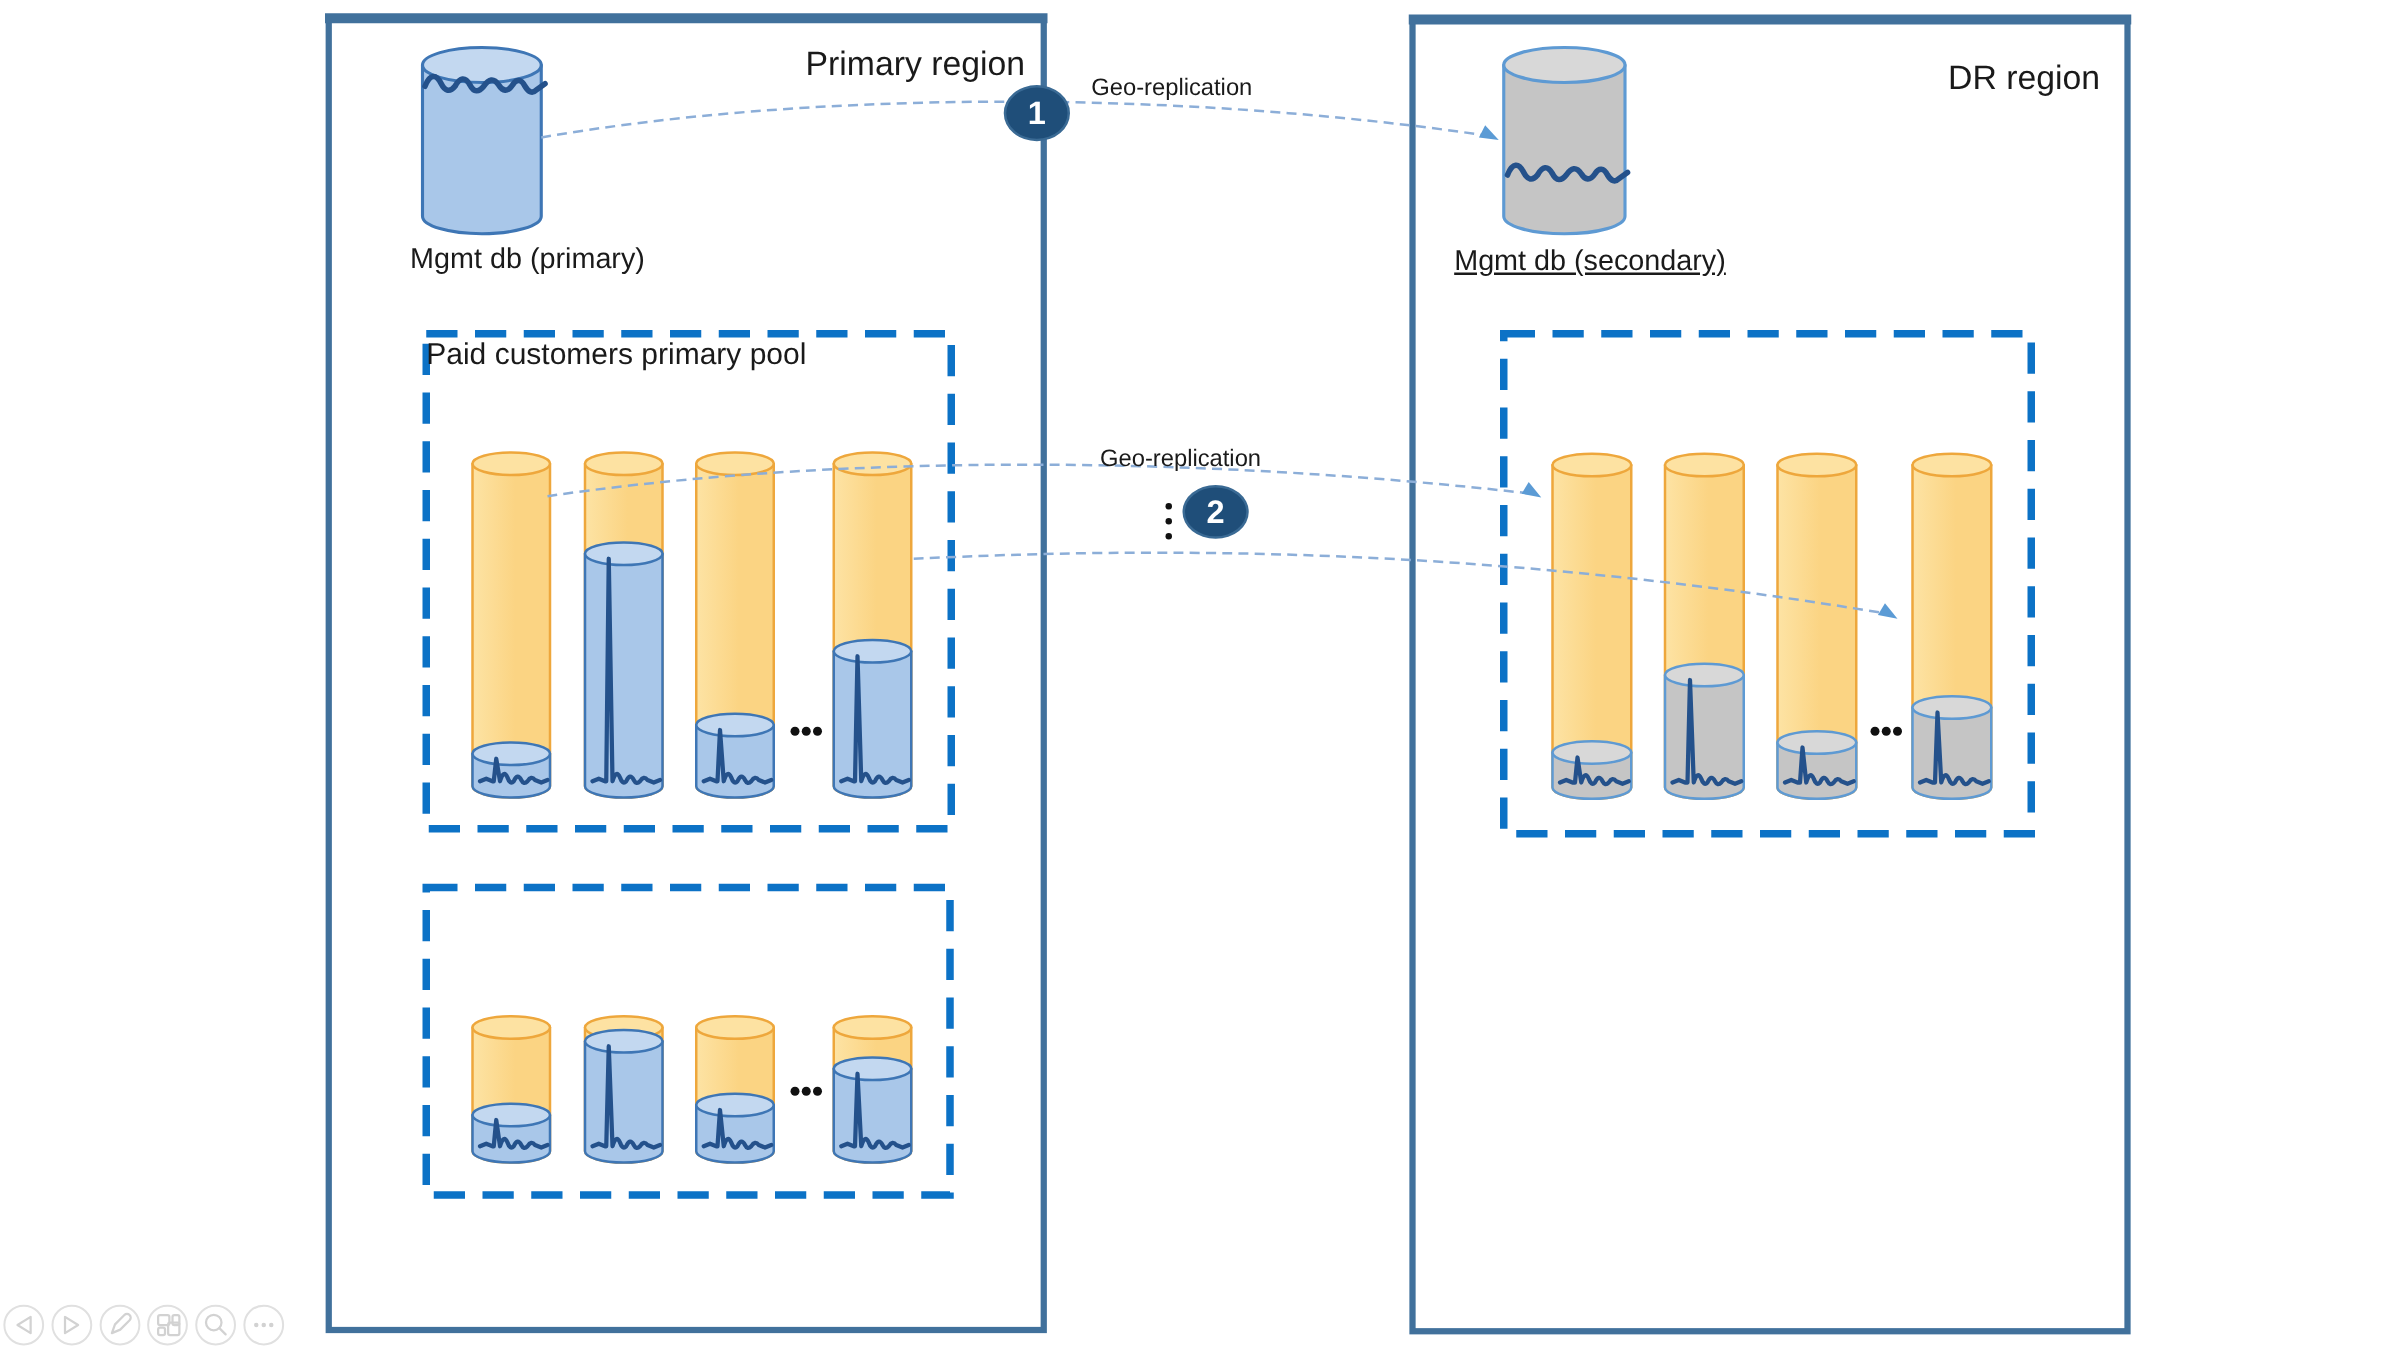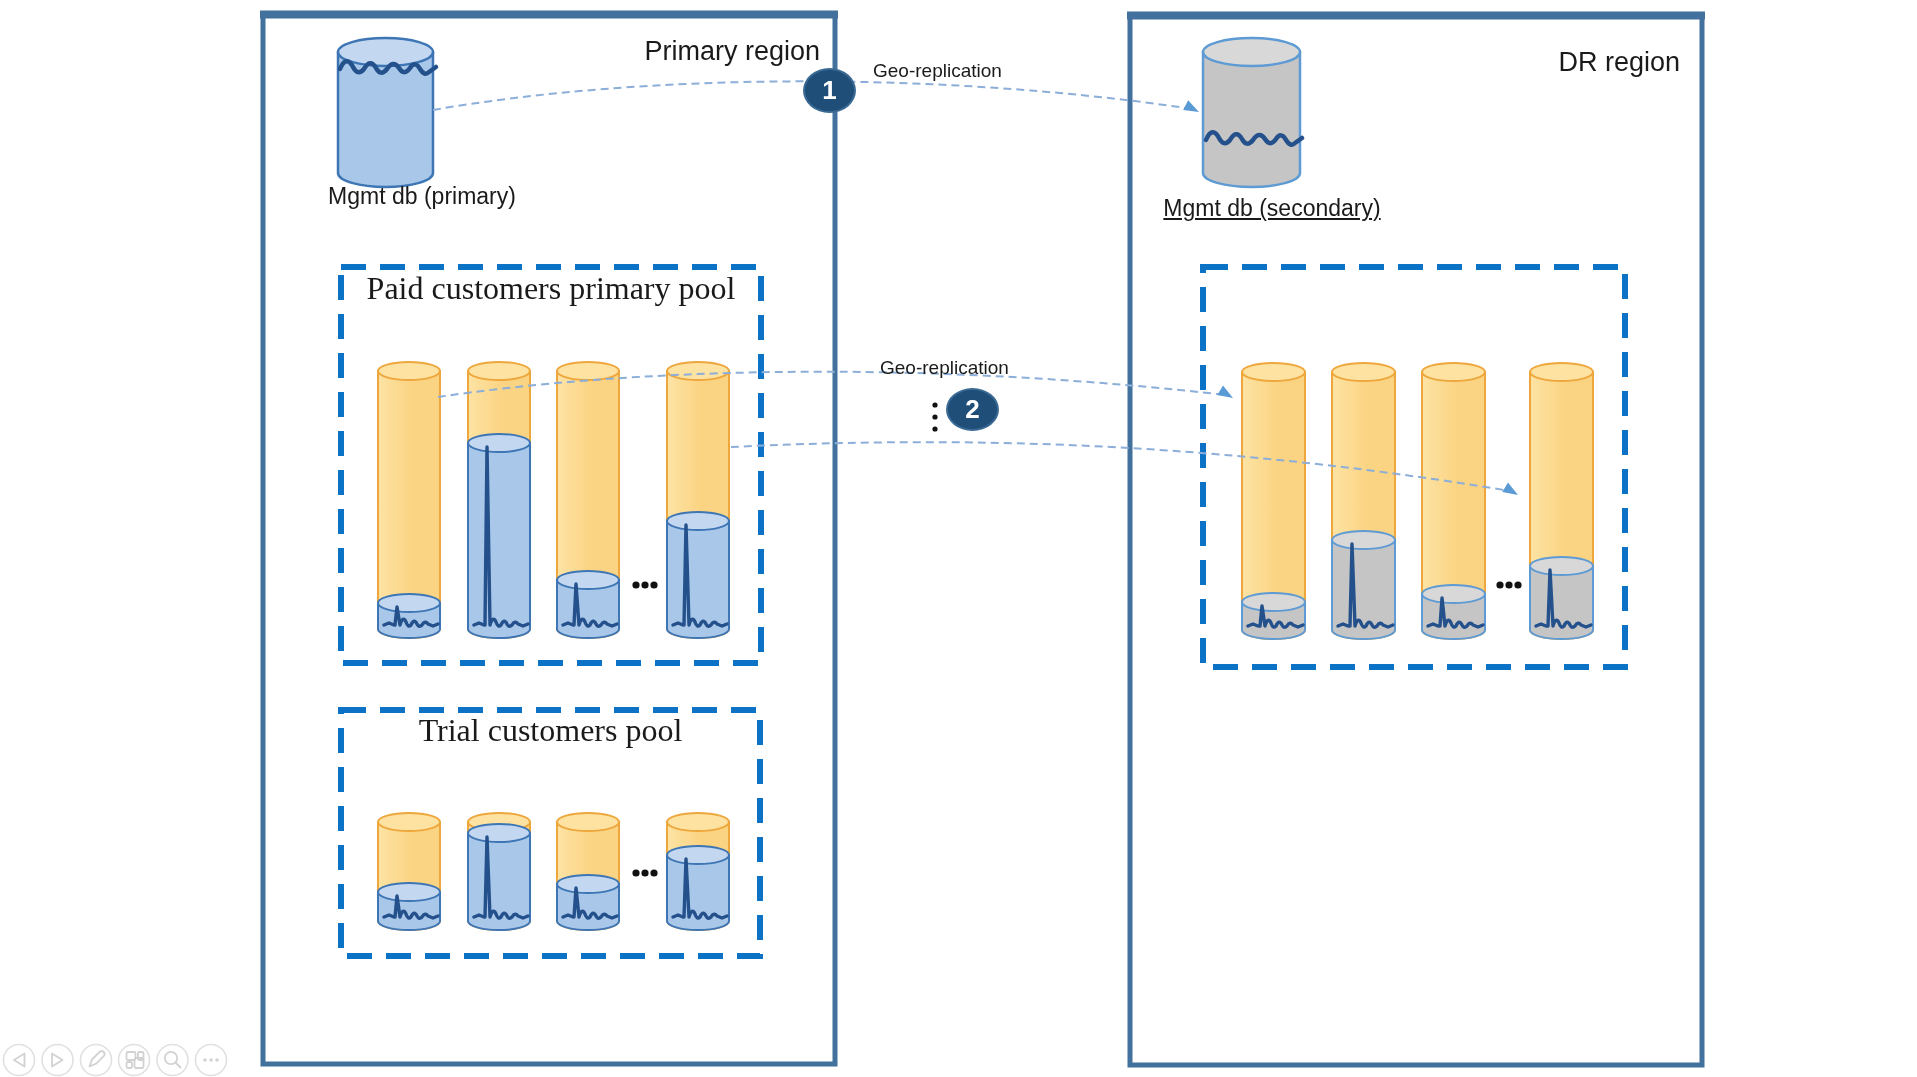--- a/index.html
+++ b/index.html
@@ -1,21 +1,21 @@
 <!DOCTYPE html>
 <html style="--background: #FFFFFF; --region-border: #41719C; --pool-border: #0C72C6; --text: #1A1A1A; --cyl-yellow-fill: #FBD483; --cyl-yellow-fill-light: #FDE3A4; --cyl-yellow-top: #FDE2A2; --cyl-yellow-stroke: #EEA73C; --cyl-blue-fill: #A9C7E9; --cyl-blue-top: #C3D8F0; --cyl-blue-stroke: #3E76B5; --cyl-gray-fill: #C5C5C5; --cyl-gray-top: #D8D8D8; --cyl-gray-stroke: #5E9AD3; --sparkline: #24518B; --arrow-line: #8CAED8; --arrow-head: #5B9BD5; --badge-bg: #1F4E79; --badge-border: #3A6A94; --badge-text: #FFFFFF; --ellipsis-dots: #111111; --toolbar-outline: #E0E0E0; --toolbar-icon: #D2D2D2;"><head>
 <meta charset="utf-8">
 <style>
   html,body{margin:0;padding:0;background:#fff;}
   body{font-family:"Liberation Sans", sans-serif;}
   #canvas{position:relative;width:1917px;height:1077px;background:var(--background,#fff);overflow:hidden;}
   #diagram-svg{position:absolute;left:0;top:0;}
   .lbl{position:absolute;color:var(--text,#1a1a1a);white-space:nowrap;}
   .region-title{font-size:27px;text-align:right;}
-  .pool-title{font-size:32px;text-align:center;font-family:Liberation Serif, serif;}
+  .pool-title{font-size:24px;text-align:left;}
   .mgmt-label{font-size:23px;text-align:center;}
   .geo-label{font-size:19px;}
   .badge{position:absolute;display:flex;align-items:center;justify-content:center;
          border-radius:50%;background:var(--badge-bg,#1F4E79);color:var(--badge-text,#fff);
          border:2.5px solid var(--badge-border,#3A6A94);box-sizing:border-box;
          font-size:26px;font-weight:bold;}
 </style>
 </head>
 <body>
 
@@ -189,25 +189,24 @@
         <circle cx="211" cy="1060" r="15.5" fill="#ffffff" stroke="#E0E0E0" stroke-width="1.6"></circle>
         <circle cx="205" cy="1060" r="1.8" fill="#D2D2D2"></circle>
         <circle cx="211" cy="1060" r="1.8" fill="#D2D2D2"></circle>
         <circle cx="217" cy="1060" r="1.8" fill="#D2D2D2"></circle>
       </g>
     </svg>
 
   <div class="lbl region-title" style="left:540px;top:36px;width:280px;">Primary region</div>
   <div class="lbl region-title" style="left:1400px;top:27px;width:280px;margin-top:20px;">DR region</div>
 
-  <div class="lbl mgmt-label" style="left:272px;top:183px;width:300px;">Mgmt db (primary)</div>
+  <div class="lbl mgmt-label" style="left:272px;top:193px;width:300px;">Mgmt db (primary)</div>
   <div class="lbl mgmt-label" style="left:1122px;top:195px;width:300px;text-decoration:underline;">Mgmt db (secondary)</div>
 
   <div class="lbl pool-title" style="left:341px;top:270px;width:420px;">Paid customers primary pool</div>
-  <div class="lbl pool-title" style="left:341px;top:712px;width:419px;">Trial customers pool</div>
 
   <div class="lbl geo-label" style="left:873px;top:60px;">Geo-replication</div>
   <div class="lbl geo-label" style="left:880px;top:357px;">Geo-replication</div>
 
   <div class="badge" style="left:803px;top:68px;width:53px;height:45px;">
     <span>1</span>
   </div>
   <div class="badge" style="left:946px;top:388px;width:53px;height:43px;">
     <span>2</span>
   </div>

